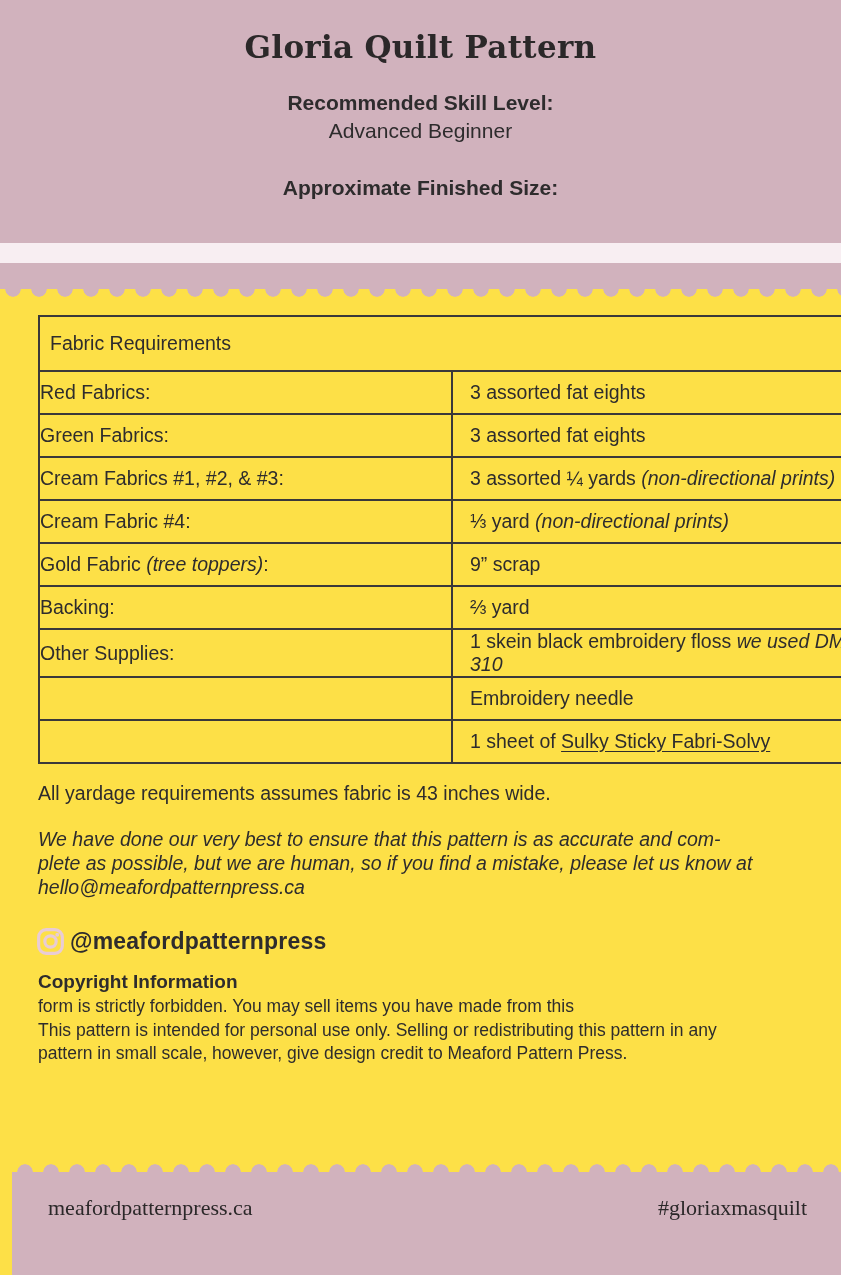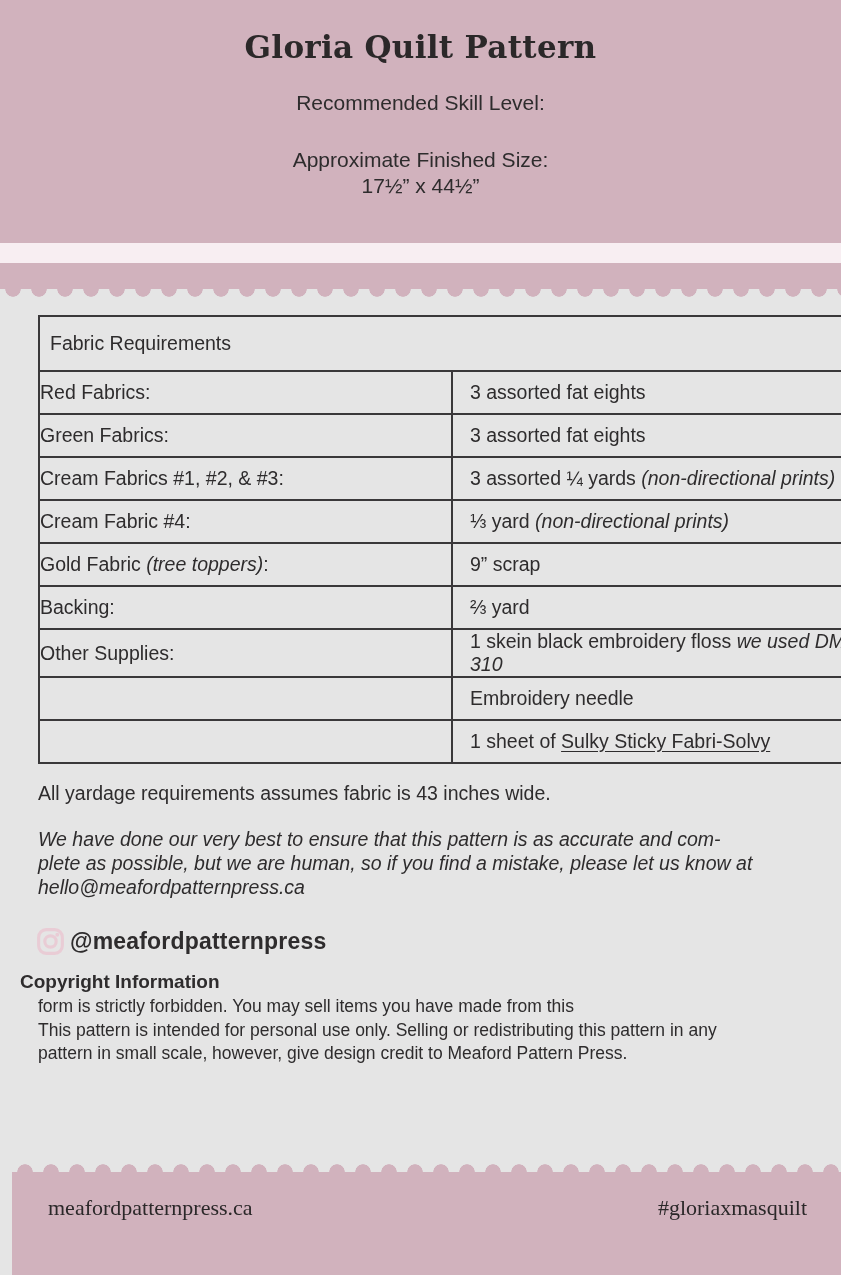--- a/index.html
+++ b/index.html
@@ -5,32 +5,32 @@
   :root{
     --header-pink:#d1b2bd;
     --light-band:#f8eef2;
     --instagram-pink:#e9ccd5;
     --text:#2e2c2d;
     --table-border:#3a383a;
   }
   *{margin:0;padding:0;box-sizing:border-box;}
   html,body{background:#fff;}
   .page{
-    width:841px;height:1275px;position:relative;background:#e5e5e5;
+    width:841px;height:1275px;position:relative;background:#fde047;
     font-family:"Liberation Sans","DejaVu Sans",sans-serif;
     color:var(--text);overflow:hidden;
   }
   
   .header{background:var(--header-pink);height:243px;text-align:center;}
   .title{
     padding-top:26px;font-family:"DejaVu Serif","Liberation Serif",serif;
     font-weight:bold;font-size:31px;line-height:42px;letter-spacing:.3px;color:#2b2829;
   }
   .h-line{font-size:21px;line-height:24px;}
-  .bold{font-weight:normal;}
+  .bold{font-weight:bold;}
   .skill-label{margin-top:23px;}
   .skill-value{margin-top:4px;}
   .size-label{margin-top:33px;}
   .size-value{margin-top:2px;}
   
   .light-band{height:20px;background:var(--light-band);}
   .pink-band{height:26px;background:var(--header-pink);}
   .scallop-down{
     height:9px;
     background-image:radial-gradient(circle 8px at 13px 0px,var(--header-pink) 7.4px,transparent 8px);
@@ -56,41 +56,41 @@
   .it{font-style:italic;}
   .link{text-decoration:underline;text-underline-offset:3px;}
   
   .yardage{margin:17px 0 0 38px;font-size:19.5px;line-height:24px;}
   .disclaimer{margin:22px 38px 0 38px;font-size:19.5px;line-height:24px;font-style:italic;}
   
   .social{margin:27px 0 0 36px;display:flex;align-items:center;height:30px;cursor:pointer;}
   .ig-icon{width:29px;height:29px;display:block;}
   .handle{font-weight:bold;font-size:23px;margin-left:5px;letter-spacing:.2px;}
   
-  .copy-head{margin:15px 0 0 20px;font-weight:bold;font-size:19px;line-height:22px;}
+  .copy-head{margin:15px 0 0 38px;font-weight:bold;font-size:19px;line-height:22px;}
   .copy-text{margin:2px 30px 0 38px;font-size:17.5px;line-height:23.5px;}
   
   .footer{position:absolute;left:12px;right:0;bottom:0;}
   .footer-band{
     height:103px;background:var(--header-pink);
     display:flex;justify-content:space-between;align-items:flex-start;
     padding:23px 34px 0 36px;
     font-family:"Liberation Serif","DejaVu Serif",serif;font-size:22px;color:#2b2829;
   }
 </style>
 </head>
 <body>
 
 <div class="page">
 
   <div class="header">
     <div class="title">Gloria Quilt Pattern</div>
     <div class="h-line bold skill-label">Recommended Skill Level:</div>
+    <div class="h-line skill-value">Advanced Beginner</div>
     <div class="h-line bold size-label">Approximate Finished Size:</div>
-    <div class="h-line size-value">17½” x 44½”</div>
   </div>
 
   <div class="light-band"></div>
   <div class="pink-band"></div>
   <div class="scallop-down"></div>
 
   <table class="fabric">
     <tbody>
         <tr>
       <th class="tbl-title" colspan="2">Fabric Requirements</th>

